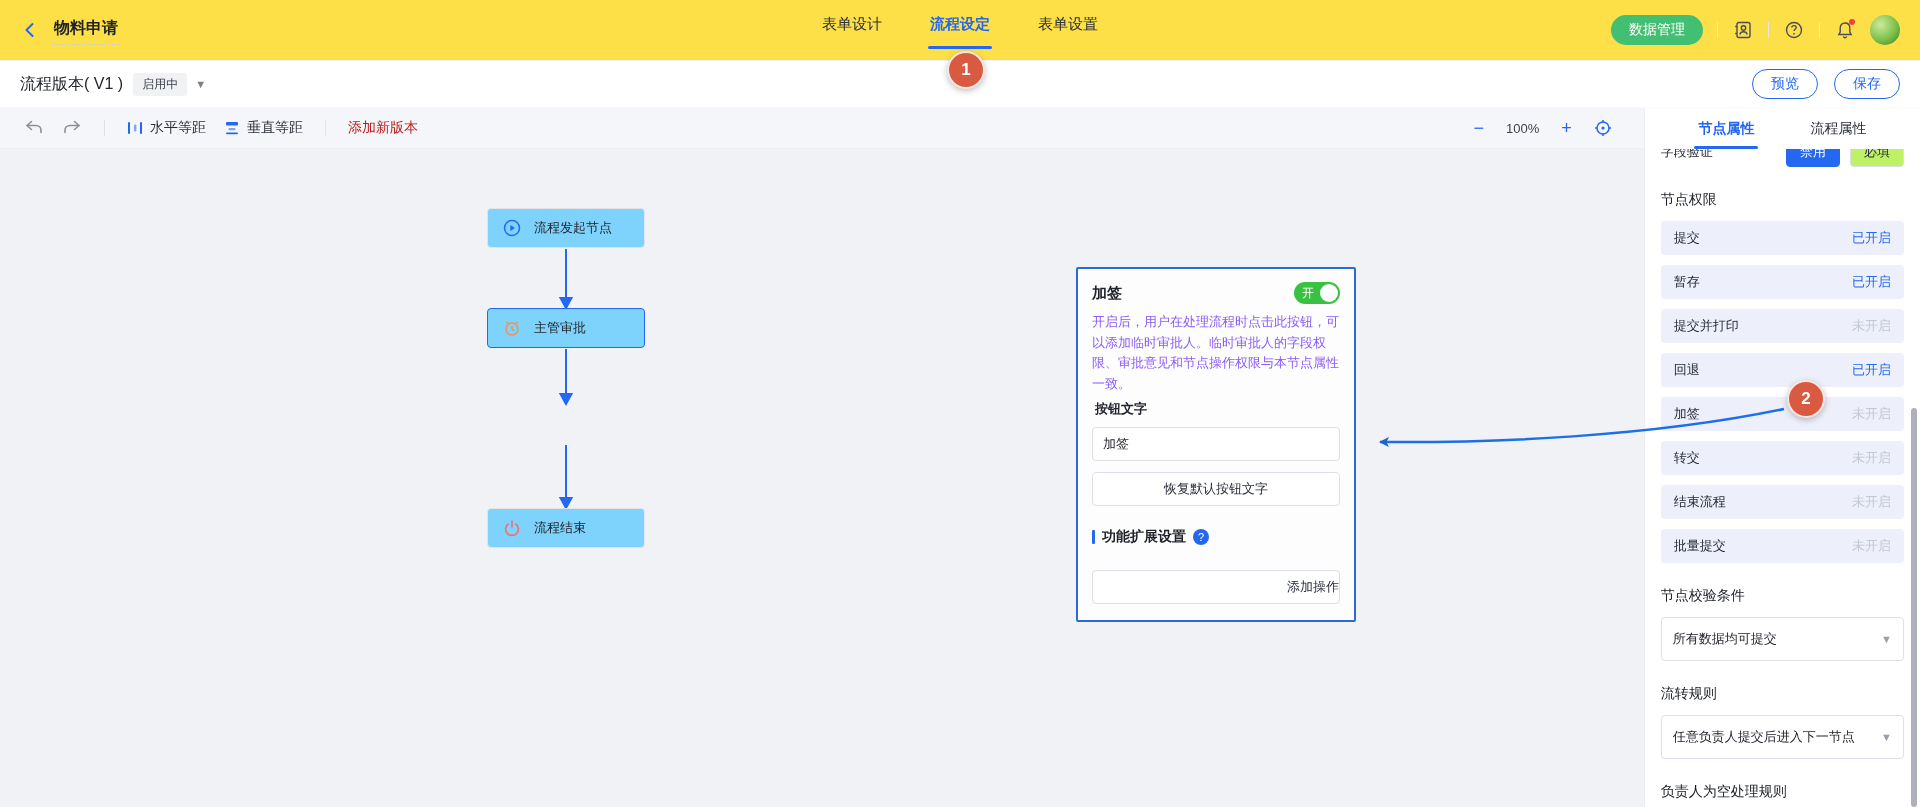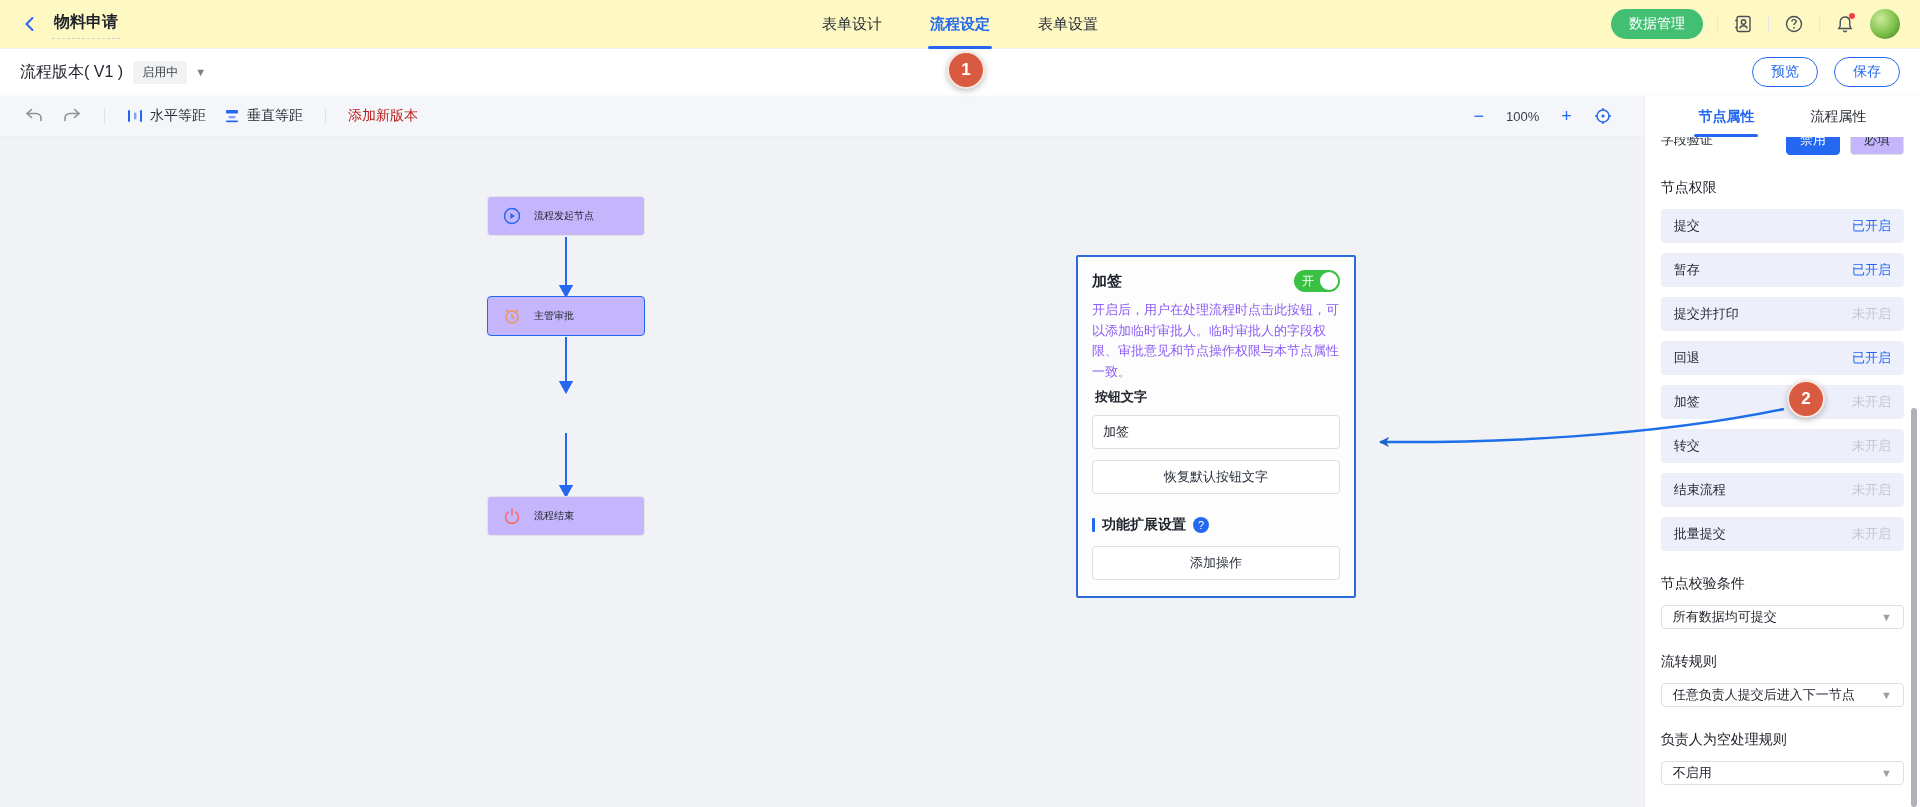--- a/index.html
+++ b/index.html
@@ -1,21 +1,21 @@
 <!DOCTYPE html>
 <html><head>
 <meta charset="utf-8">
 <style>
   * { margin:0; padding:0; box-sizing:border-box; }
   html,body { width:1920px; height:807px; overflow:hidden; }
   body { font-family:"Liberation Sans","DejaVu Sans",sans-serif; color:#23262e; background:#fff; }
   .page { position:relative; width:1920px; height:807px; }
 
   
-  .topbar { position:relative; height:49px; background:#fef9c3; border-bottom:1px solid #f0f1f3;
+  .topbar { position:relative; height:61px; background:#fde047; border-bottom:1px solid #f0f1f3;
             display:flex; align-items:center; padding:0 20px; z-index:5; }
   .topbar-left { display:flex; align-items:center; gap:12px; }
   .back-btn { width:20px; height:20px; display:flex; align-items:center; justify-content:center; cursor:pointer; }
   .app-title { font-size:16px; font-weight:bold; color:#1f232b; border-bottom:1px dashed #cdd0d6; padding:2px 2px 5px; }
   .top-tabs { position:absolute; left:50%; top:0; transform:translateX(-50%); height:49px;
               display:flex; align-items:center; gap:48px; }
   .top-tab { font-size:15px; color:#2a2e37; height:49px; display:flex; align-items:center; cursor:pointer; position:relative; }
   .top-tab.active { color:#2468f2; font-weight:bold; }
   .top-tab.active::after { content:""; position:absolute; left:-2px; right:-2px; bottom:0; height:3px; background:#2468f2; border-radius:2px; }
   .topbar-right { margin-left:auto; display:flex; align-items:center; gap:14px; }
@@ -48,23 +48,23 @@
   .tool-item { display:flex; align-items:center; gap:7px; font-size:14px; color:#2a2e37; cursor:pointer; }
   .tool-link { color:#b91c1c; font-size:14px; cursor:pointer; }
   .toolbar-right { margin-left:auto; display:flex; align-items:center; gap:22px; margin-right:8px; }
   .zoom-btn { color:#2468f2; font-size:18px; cursor:pointer; line-height:1; }
   .zoom-val { font-size:13px; color:#3c414b; }
   .target-btn { color:#2468f2; cursor:pointer; display:flex; }
 
   .canvas { position:relative; flex:1; background:#f0f2f6; }
 
   
-  .node { position:absolute; width:158px; height:40px; background:#c4b5fd; border:1px solid #e2e4ea;
+  .node { position:absolute; width:158px; height:40px; background:#7dd3fc; border:1px solid #e2e4ea;
           border-radius:4px; display:flex; align-items:center; gap:13px; padding:0 15px;
-          font-size:10px; color:#23262e; cursor:pointer; }
+          font-size:13px; color:#23262e; cursor:pointer; }
   .node.selected { border:1px solid #2468f2; }
   .node-icon { width:18px; height:18px; display:flex; }
   .conn-svg { position:absolute; left:0; top:0; pointer-events:none; }
 
   
   .popup { position:absolute; left:1076px; top:118px; width:280px; background:#fdfdfe;
            border:2px solid #2b6bd9; border-radius:2px; padding:13px 14px 16px; z-index:20; }
   .popup-head { display:flex; align-items:center; justify-content:space-between; margin-bottom:8px; }
   .popup-title { font-size:15px; font-weight:bold; color:#1f232b; }
   .toggle { width:46px; height:22px; border-radius:11px; background:#3ac144; position:relative;
@@ -75,46 +75,46 @@
   .popup-field-label { font-size:13px; font-weight:bold; color:#23262e; margin:6px 0 9px; padding-left:3px; }
   .popup-input { width:100%; height:34px; border:1px solid #dcdfe5; border-radius:4px; background:#fff;
                  font-size:13px; color:#23262e; padding:0 10px; font-family:inherit; }
   .popup-btn { width:100%; height:34px; margin-top:11px; border:1px solid #dcdfe5; border-radius:4px;
                background:#fff; font-size:13px; color:#2a2f3a; cursor:pointer; font-family:inherit; }
   .popup-section { display:flex; align-items:center; gap:7px; margin:22px 0 12px; }
   .popup-section-bar { width:3px; height:14px; background:#2468f2; border-radius:1px; }
   .popup-section-title { font-size:14px; font-weight:bold; color:#1f232b; }
   .q-icon { width:16px; height:16px; border-radius:50%; background:#2468f2; color:#fff; font-size:11px;
             display:flex; align-items:center; justify-content:center; cursor:pointer; }
-  .popup .popup-btn.add { margin-top:0; }
+  .popup .popup-btn.add { margin-top:12px;text-align:right; }
 
   
   .sidebar { width:291px; background:#fff; border-left:1px solid #ebedf0; display:flex; flex-direction:column; }
   .side-tabs { height:41px; display:flex; align-items:center; justify-content:center; gap:56px;
                background:#fff; flex:0 0 41px; }
   .side-tab { font-size:14px; color:#2a2e37; position:relative; height:41px; display:flex; align-items:center; cursor:pointer; }
   .side-tab.active { color:#2468f2; font-weight:bold; }
   .side-tab.active::after { content:""; position:absolute; left:-4px; right:-4px; bottom:0; height:3px; background:#2468f2; border-radius:2px; }
   .side-content { flex:1; overflow:hidden; padding:0 16px; position:relative; }
 
   .clipped-row { display:flex; align-items:center; gap:10px; margin-top:-12px; }
   .clipped-label { font-size:13px; color:#2a2e37; flex:1; }
   .seg-btn { height:30px; padding:0 13px; border-radius:4px; font-size:13px; border:1px solid #dcdfe5;
-             background:#c4b5fd; color:#2a2f3a; cursor:pointer; font-family:inherit; }
+             background:#bef264; color:#2a2f3a; cursor:pointer; font-family:inherit; }
   .seg-btn.on { background:#2468f2; border-color:#2468f2; color:#fff; }
 
   .side-heading { font-size:14px; font-weight:normal; color:#1a1d24; margin:24px 0 12px; }
   .perm-row { height:34px; background:#edf0fb; border-radius:4px; display:flex; align-items:center;
               justify-content:space-between; padding:0 13px; margin-bottom:10px; cursor:pointer; }
   .perm-label { font-size:13px; color:#262a33; }
   .perm-status { font-size:13px; }
   .perm-status.on { color:#2468f2; }
   .perm-status.off { color:#c3c7d0; }
 
-  .select-box { height:24px; border:1px solid #dcdfe5; border-radius:4px; background:#fff;
+  .select-box { height:44px; border:1px solid #dcdfe5; border-radius:4px; background:#fff;
                 display:flex; align-items:center; justify-content:space-between; padding:0 11px;
                 font-size:13px; color:#23262e; cursor:pointer; margin-bottom:4px; }
   .select-caret { color:#9aa0aa; font-size:11px; }
 
   
   .num-badge { position:absolute; width:38px; height:38px; border-radius:50%; background:#d85b41;
                border:2px solid rgba(255,255,255,.85); box-shadow:0 2px 6px rgba(0,0,0,.25);
                color:#fff; font-size:17px; font-weight:bold; display:flex; align-items:center;
                justify-content:center; z-index:60; }
   .badge-1 { left:947px; top:51px; }

